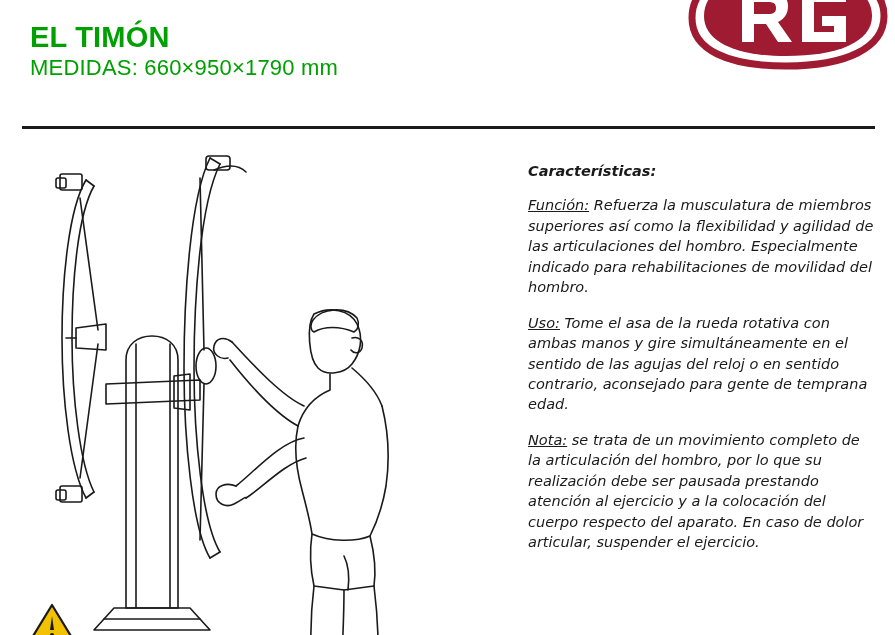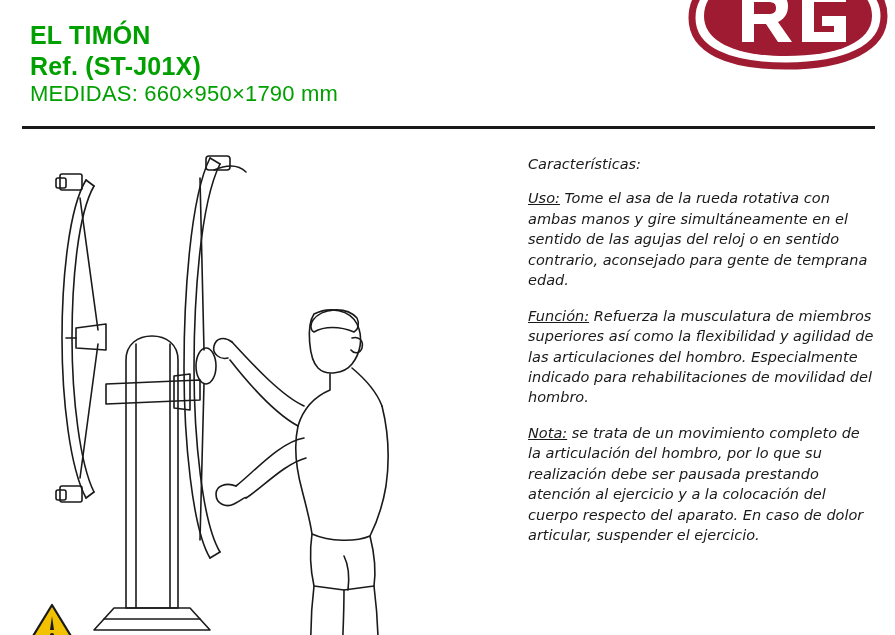--- a/index.html
+++ b/index.html
@@ -24,21 +24,21 @@
     height: 124px;
   }
   #title-block {
     position: absolute;
     left: 30px;
     top: 20px;
     color: #00a000;
     line-height: 1.22;
   }
   #title-block .line1 {
-    font-size: 25px;
+    font-size: 29px;
     font-weight: bold;
     letter-spacing: 0.2px;
   }
   #title-block .line2 {
     font-size: 25px;
     font-weight: bold;
     letter-spacing: 0.2px;
   }
   #title-block .line3 {
     font-size: 22px;
@@ -89,43 +89,42 @@
     position: absolute;
     left: 528px;
     top: 146px;
     width: 348px;
     color: #1a1a1a;
     font-family: "DejaVu Sans", sans-serif;
     font-size: 14.5px;
     line-height: 1.41;
   }
   #text-column h2 {
-    margin: 8px 0 14px 0;
+    margin: 15px 0 14px 0;
     font-size: 14.5px;
-    font-weight: normal;
+    font-weight: bold;
     font-style: italic;
   }
   .para {
     margin: 0 0 15px 0;
     font-style: italic;
   }
   .para:last-child { margin-bottom: 0; }
   .lead {
     text-decoration: underline;
     font-weight: normal;
   }
 </style>
 </head>
 <body>
 
 <div id="header">
 
   <div id="title-block">
     <div class="line1">EL TIMÓN</div>
-    <div class="line2">Ref. (ST-J01X)</div>
     <div class="line3">MEDIDAS: 660×950×1790 mm</div>
   </div>
 
   <svg id="logo" viewBox="0 0 215 100" xmlns="http://www.w3.org/2000/svg">
 
     <path d="M12,46 C12,12 48,-6 104,-6 C164,-6 204,10 204,44 C204,76 166,94 106,94 C48,94 12,78 12,46 Z" fill="none" stroke="#9e1b32" stroke-width="7"></path>
     <path d="M24,44 C24,16 56,2 106,2 C158,2 192,16 192,44 C192,70 158,84 106,84 C56,84 24,70 24,44 Z" fill="#9e1b32"></path>
 
     <path d="M62,20 L62,70 L74,70 L74,52 L86,52 L98,70 L112,70 L98,50 C106,46 108,40 108,34 C108,24 100,20 90,20 Z
              M74,30 L88,30 C94,30 96,32 96,36 C96,40 94,42 88,42 L74,42 Z" fill="#ffffff"></path>
@@ -218,24 +217,24 @@
 <svg id="warning-triangle" viewBox="0 0 48 40" xmlns="http://www.w3.org/2000/svg">
   <path d="M24,2 L46,38 L2,38 Z" fill="#f2c200" stroke="#1a1a1a" stroke-width="2.2" stroke-linejoin="round"></path>
   <path d="M24,13 L26,27 L22,27 Z" fill="#1a1a1a"></path>
   <circle cx="24" cy="32" r="2.1" fill="#1a1a1a"></circle>
 </svg>
 
 <div id="text-column">
   <h2>Características:</h2>
 
   <p class="para">
+    <span class="lead">Función:</span><span> Refuerza la musculatura de miembros superiores así como la flexibilidad y agilidad de las articulaciones del hombro. Especialmente indicado para rehabilitaciones de movilidad del hombro.</span>
+  </p>
+
+  <p class="para">
     <span class="lead">Uso:</span><span> Tome el asa de la rueda rotativa con ambas manos y gire simultáneamente en el sentido de las agujas del reloj o en sentido contrario, aconsejado para gente de temprana edad.</span>
-  </p>
-
-  <p class="para">
-    <span class="lead">Función:</span><span> Refuerza la musculatura de miembros superiores así como la flexibilidad y agilidad de las articulaciones del hombro. Especialmente indicado para rehabilitaciones de movilidad del hombro.</span>
   </p>
 
 
   <p class="para">
     <span class="lead">Nota:</span><span> se trata de un movimiento completo de la articulación del hombro, por lo que su realización debe ser pausada prestando atención al ejercicio y a la colocación del cuerpo respecto del aparato. En caso de dolor articular, suspender el ejercicio.</span>
   </p>
 </div>
 
 </body></html>

